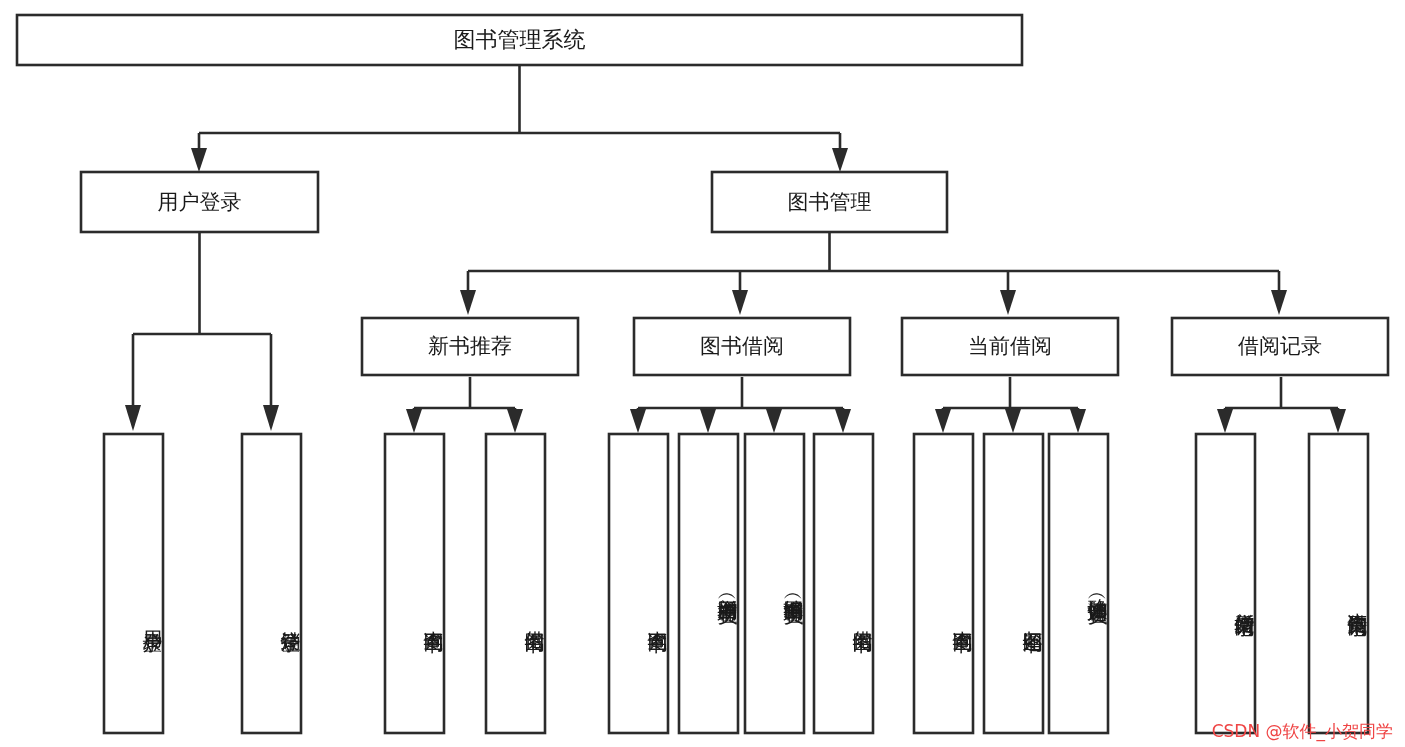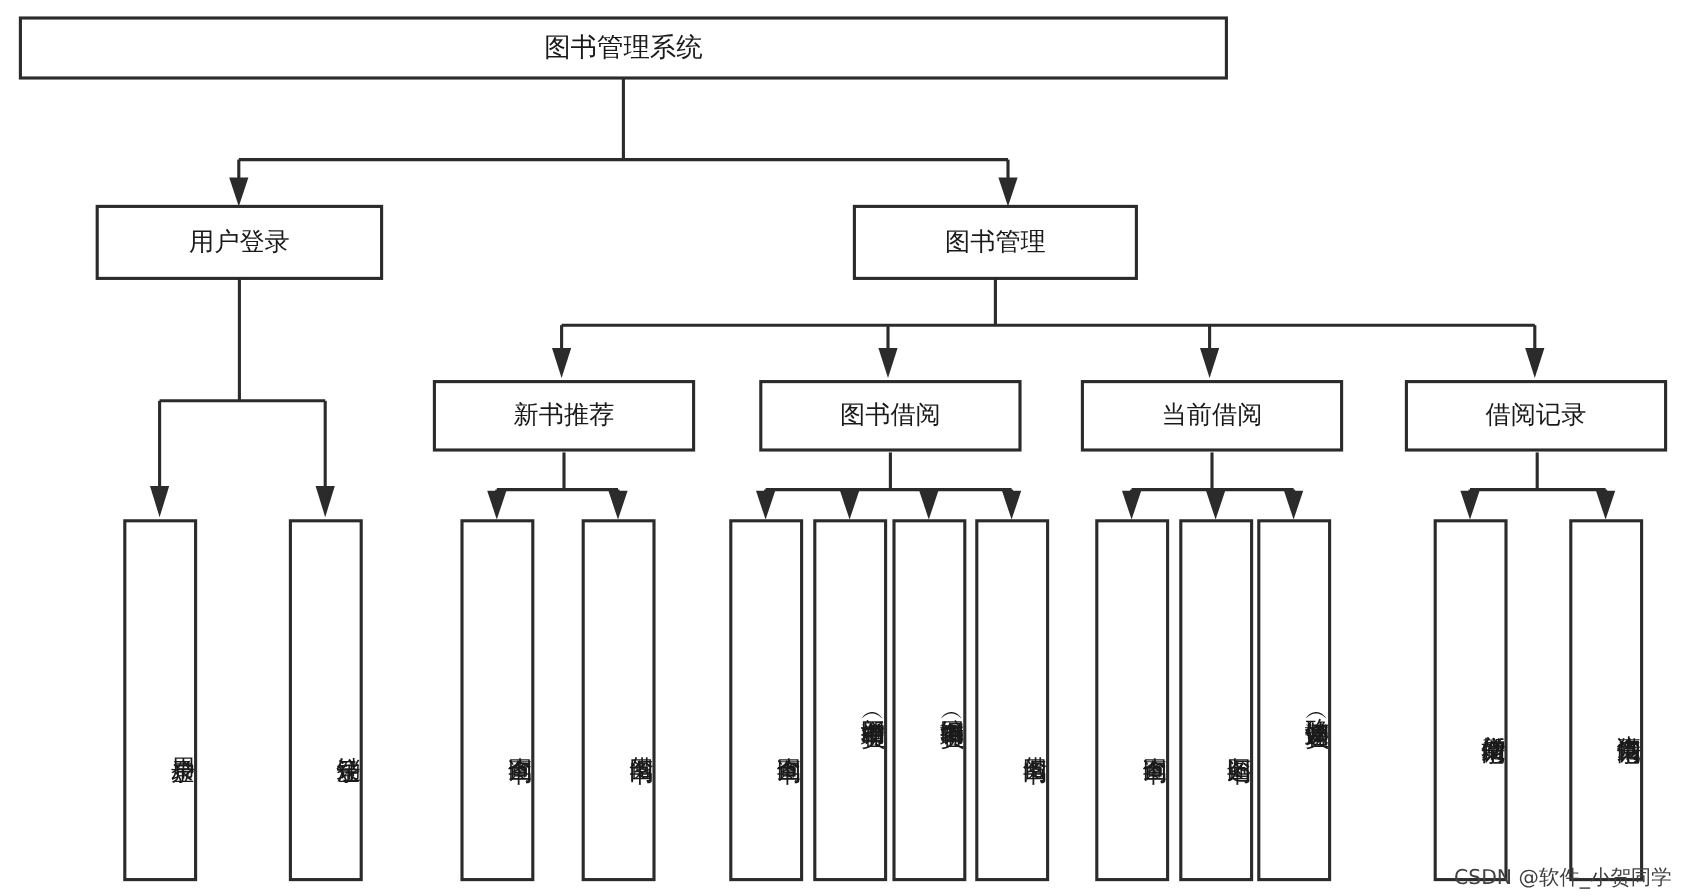--- a/index.html
+++ b/index.html
@@ -70,21 +70,21 @@
     align-items: flex-start;
     justify-content: center;
     pointer-events: none;
   }
   .watermark {
     position: absolute;
     right: 12px;
     bottom: 4px;
     font-family: "DejaVu Sans", "Liberation Sans", sans-serif;
     font-size: 17px;
-    color: #404040;
+    color: #ef4444;
     white-space: nowrap;
   }
 </style>
 </head>
 <body>
 
 <div id="diagram-root">
 
   <svg class="flow" viewBox="0 0 1405 747" xmlns="http://www.w3.org/2000/svg">
 

